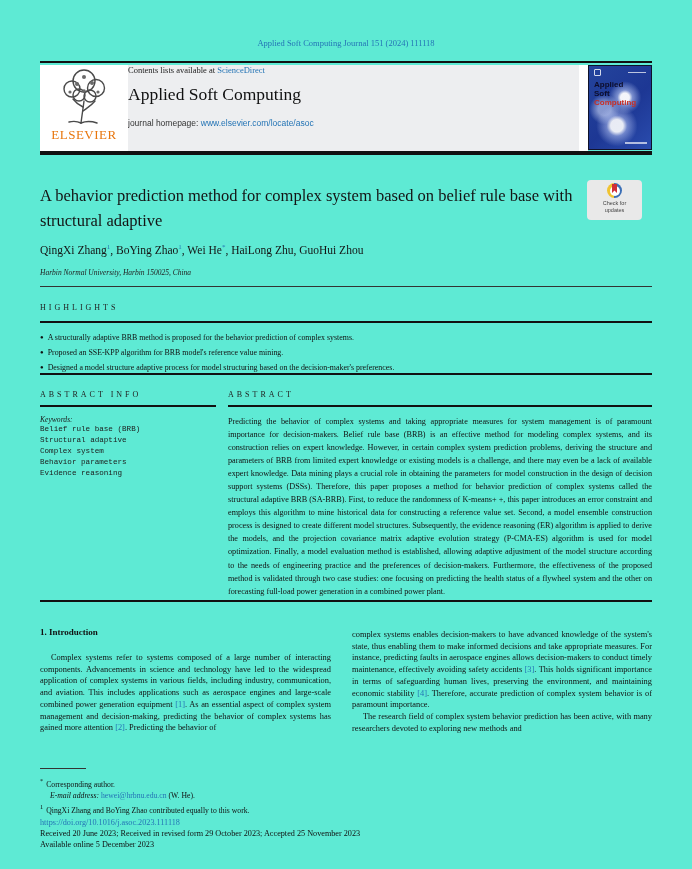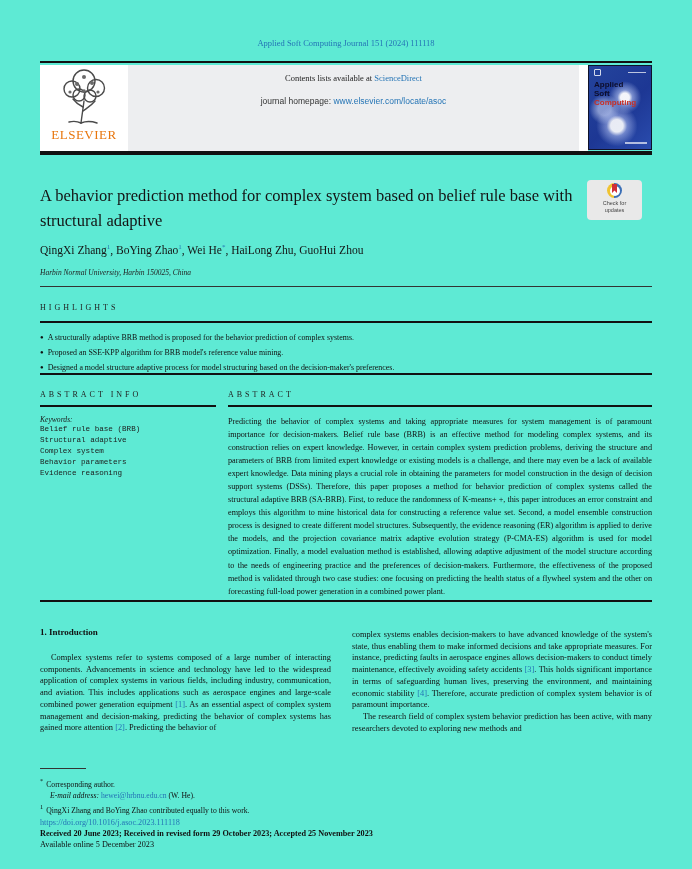--- a/index.html
+++ b/index.html
@@ -22,21 +22,21 @@
   .rule-auth   { top:286px; left:40px; width:612px; height:1px; background:#333; }
   .rule-hl-a   { top:321px; left:40px; width:612px; height:2px; }
   .rule-hl-b   { top:373px; left:40px; width:612px; height:2px; }
   .rule-abs-end{ top:600px; left:40px; width:612px; height:2px; }
 
   
   .header { top:65px; left:40px; width:612px; height:86px; display:flex; }
   .logo-area { width:88px; background:#fff; position:relative; }
   .logo-tree { display:block; margin:0 auto; }
   .logo-word { text-align:center; font-size:13px; letter-spacing:0.5px; color:#e8760d; font-family:"Liberation Serif", serif; margin-top:-2px; }
-  .band { flex:1; background:#edeef0; text-align:center; padding-top:8px; }
+  .band { flex:1; background:#edeef0; }
   .contents-line { font-size:8.5px; color:#222; }
   .journal-title { font-size:17.5px; color:#111; margin-top:9px; }
   .homepage-line { font-size:8.5px; font-family:"Liberation Sans", sans-serif; color:#333; margin-top:13px; }
   .cover-gap { width:9px; background:#fff; }
   .cover {
     width:64px; height:85px; position:relative; overflow:hidden;
     border:1px solid #10122a;
     background:
       radial-gradient(circle at 58% 38%, rgba(255,255,255,0.95) 0 7%, rgba(200,215,255,0.55) 12%, rgba(200,215,255,0) 26%),
       radial-gradient(circle at 45% 72%, rgba(255,255,255,0.9) 0 9%, rgba(190,205,250,0.5) 15%, rgba(190,205,250,0) 30%),
@@ -88,21 +88,21 @@
   
   .fn-rule { top:768px; left:40px; width:46px; height:1px; background:#333; }
   .footnotes { top:775px; left:40px; width:360px; font-size:7.7px; line-height:11px; color:#111; }
   .footnotes .mark { margin-right:3px; }
   .footnotes .em { font-style:italic; }
   .fn-indent { padding-left:10px; }
 
   
   .doi { top:818px; left:40px; font-size:8.2px; }
   .footer-line { left:40px; width:612px; font-size:8.2px; color:#111; }
-  .f-received { top:829px;font-weight:bold; }
+  .f-received { top:829px; }
   .f-available { top:840px; }
   .f-issn { top:851px; }
 </style>
 </head>
 <body>
 
 <div id="page">
 
   <div class="abs citation">Applied Soft Computing Journal 151 (2024) 111118</div>
 
@@ -132,20 +132,21 @@
             <circle cx="33" cy="26" r="1.8"></circle>
         </g>
       </svg>
       <div class="logo-word">ELSEVIER</div>
     </div>
 
     <div class="band">
       <div class="contents-line">
         <span>Contents lists available at </span><span class="link">ScienceDirect</span>
       </div>
+      <div class="journal-title">Applied Soft Computing</div>
       <div class="homepage-line">
         <span>journal homepage: </span><span class="link">www.elsevier.com/locate/asoc</span>
       </div>
     </div>
 
     <div class="cover-gap"></div>
 
     <div class="cover">
       <div class="cover-topmark"></div>
       <div class="cover-topline"></div>

